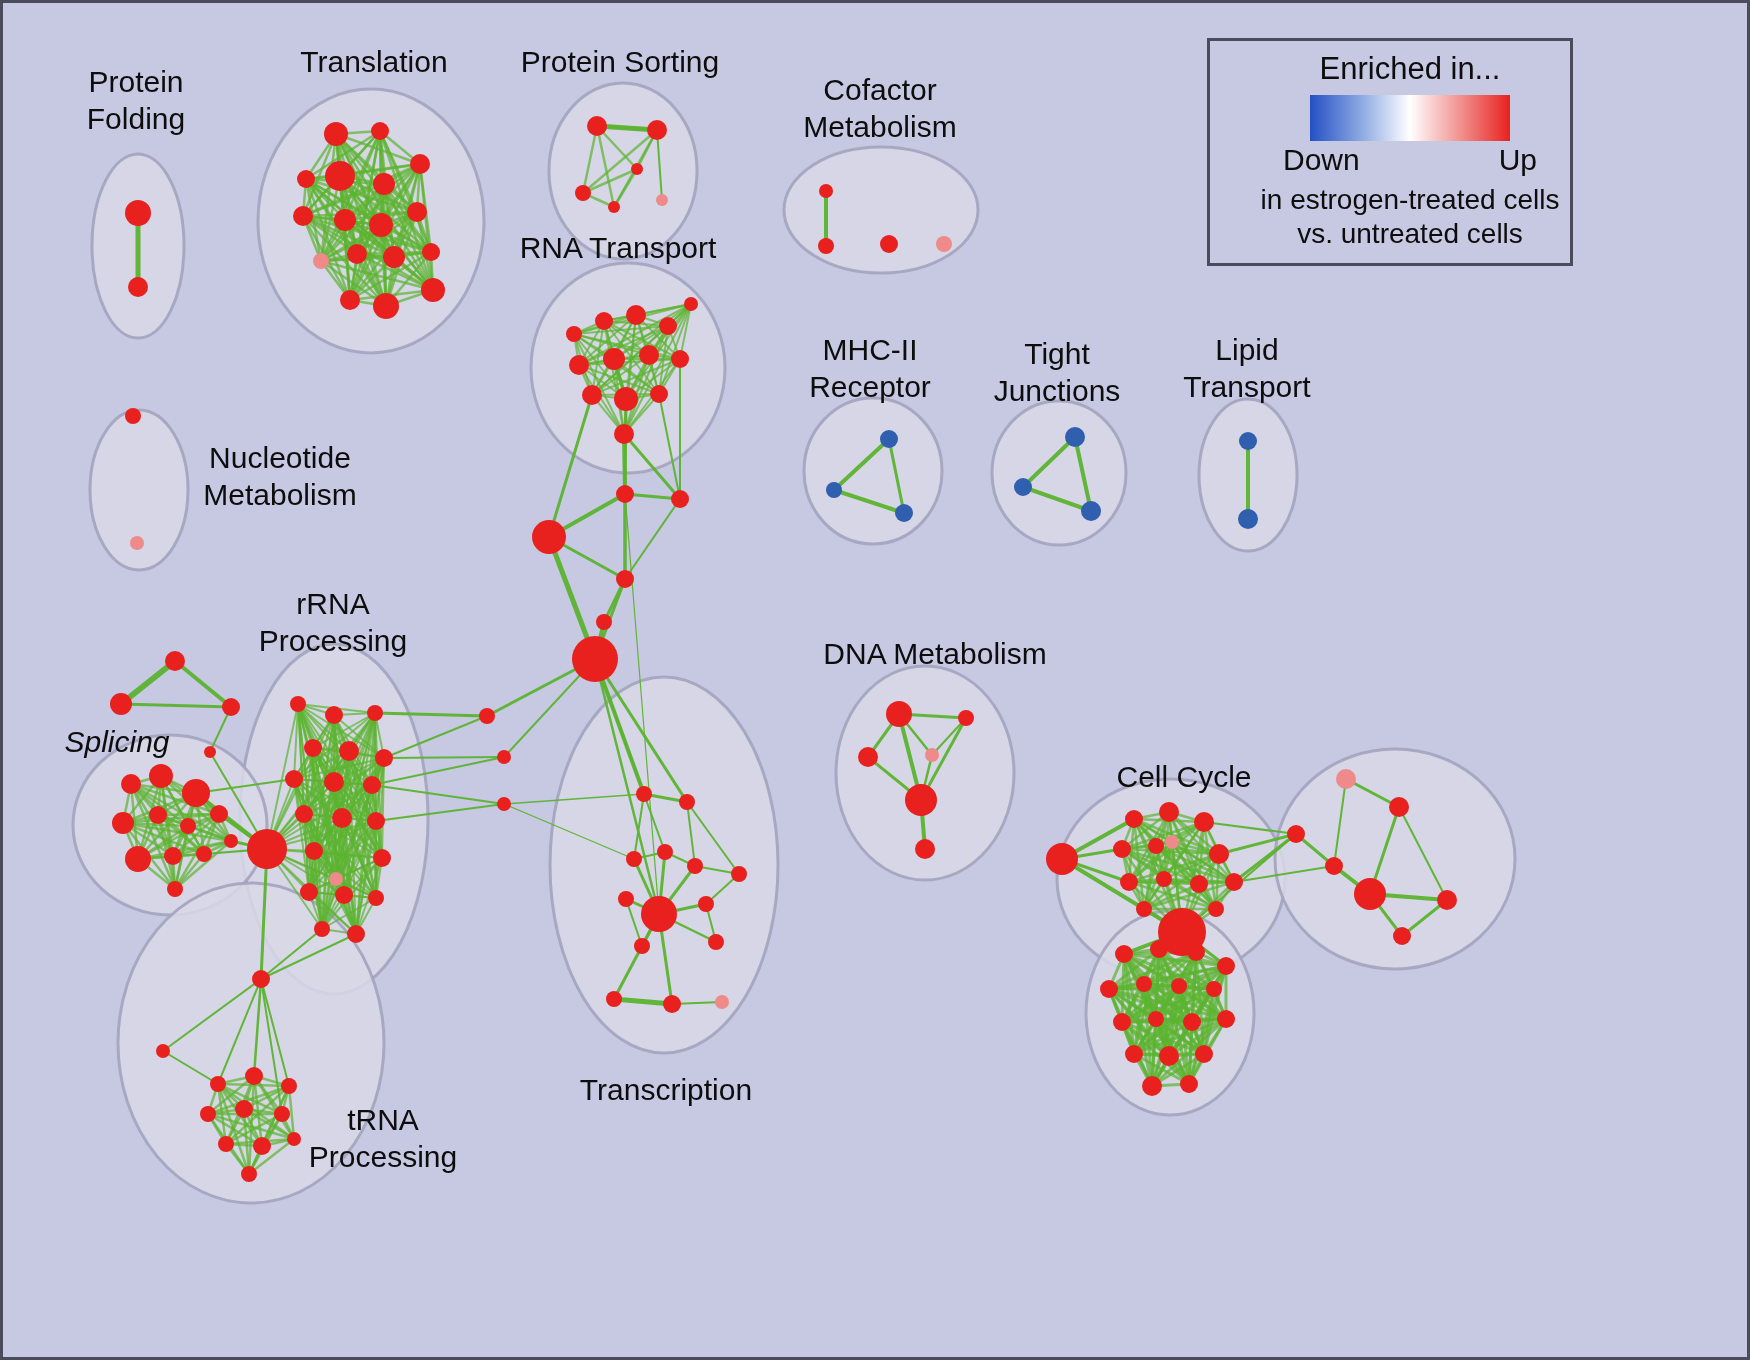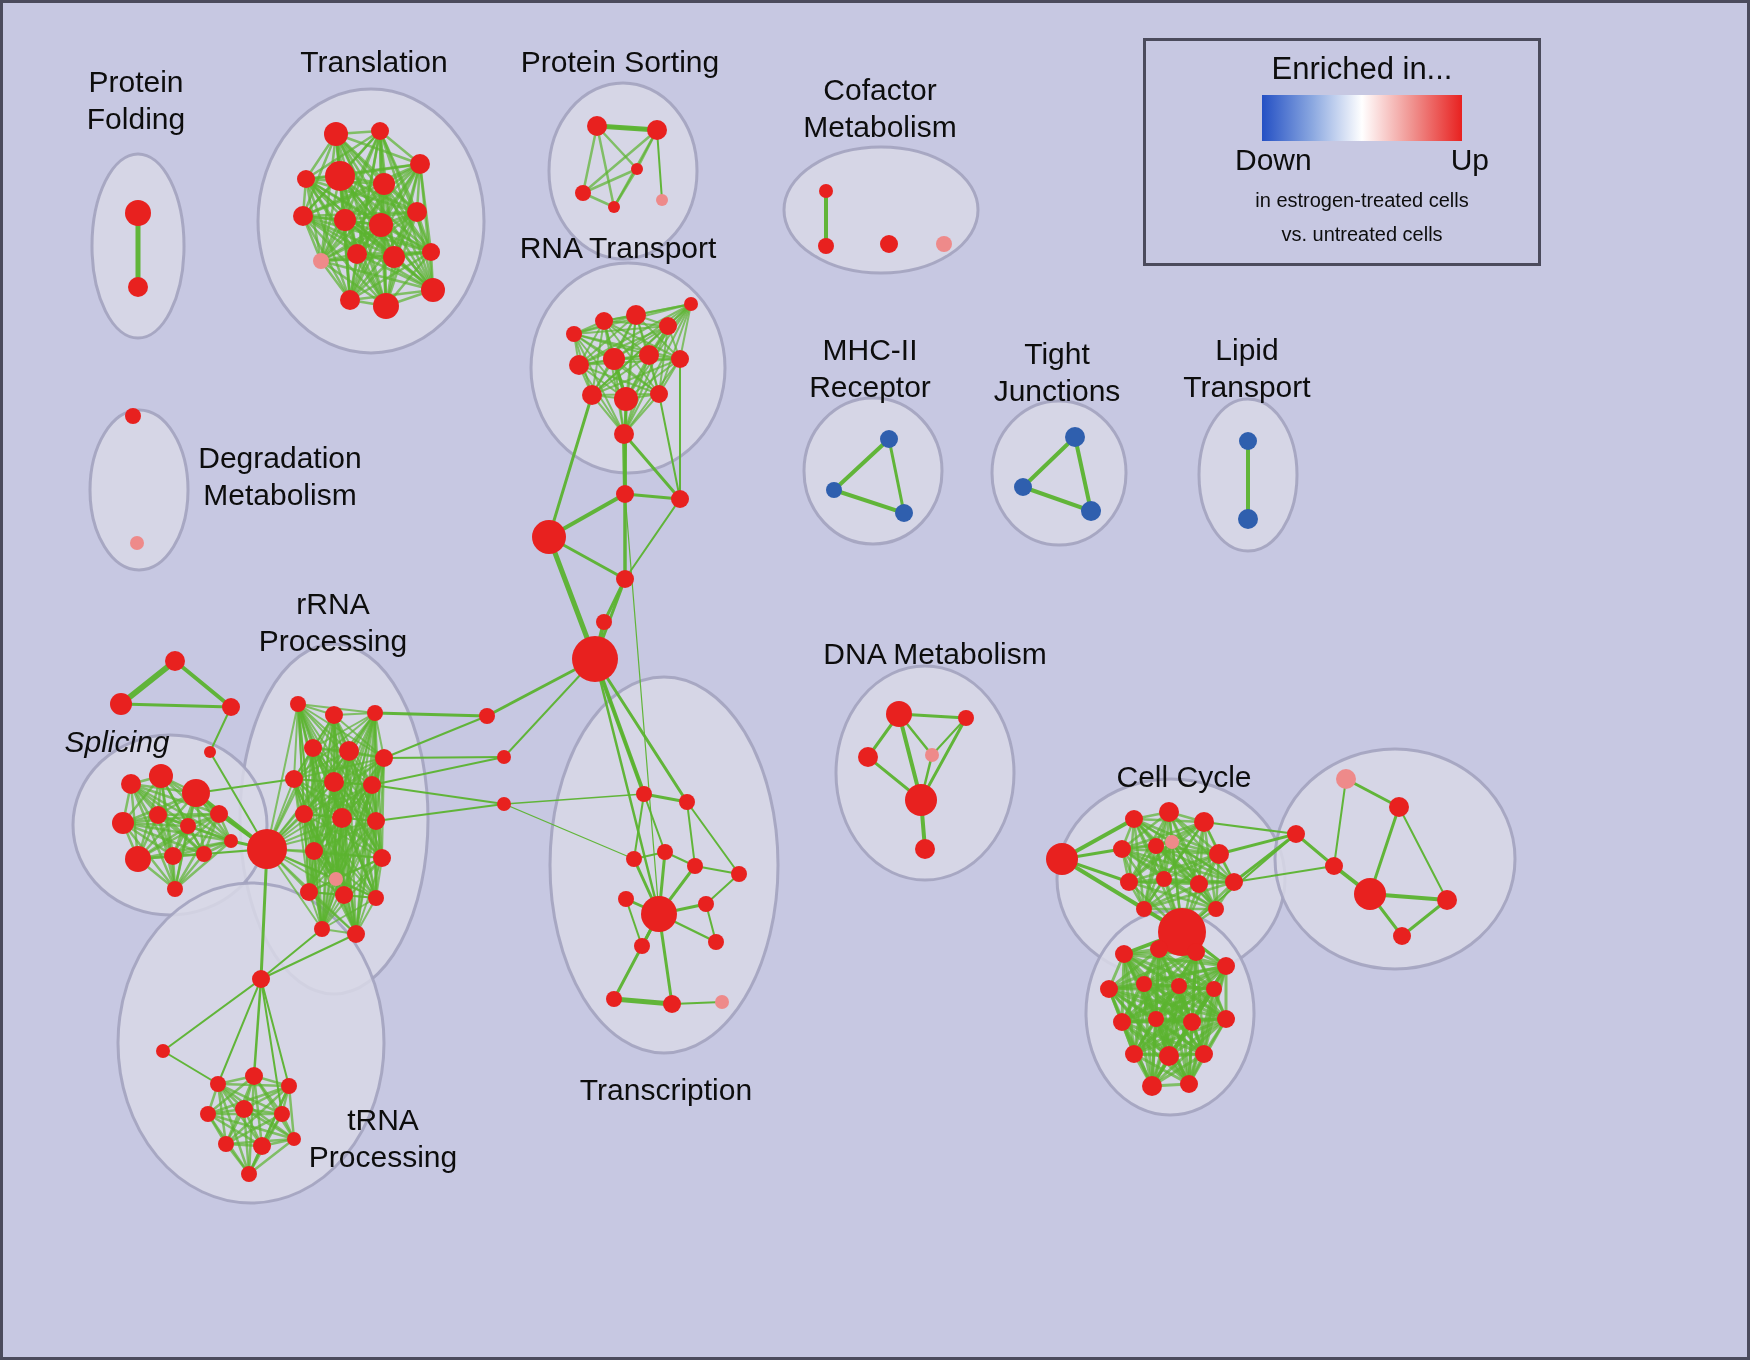--- a/index.html
+++ b/index.html
@@ -24,21 +24,21 @@
   .legend {
     position:absolute;
     box-sizing:border-box;
     border:3px solid #4b4b5c;
     display:flex; flex-direction:column; align-items:center;
     padding-top:10px;
   }
   .legend-title { font-size:31px; color:#0d0d0d; }
   .legend-bar { width:200px; height:46px; margin-top:8px; }
   .legend-updown { width:254px; display:flex; justify-content:space-between; font-size:30px; color:#0d0d0d; margin-top:2px;align-items:center; }
-  .legend-caption { font-size:20px; line-height:34px; color:#0d0d0d; }
+  .legend-caption { font-size:28px; line-height:34px; color:#0d0d0d; }
   .legend-caption.first { margin-top:6px; }
 </style>
 </head>
 <body>
 
 <div class="figure" style="background: rgb(199, 200, 226); border-color: rgb(75, 75, 92);">
   <svg id="net-svg" width="1750" height="1360">
       <ellipse cx="135" cy="243" rx="46" ry="92" fill="#d8d8e6" fill-opacity="0.85" stroke="#a3a3bf" stroke-width="3" stroke-opacity="0.9"></ellipse>
       <ellipse cx="368" cy="218" rx="113" ry="132" fill="#d8d8e6" fill-opacity="0.85" stroke="#a3a3bf" stroke-width="3" stroke-opacity="0.9"></ellipse>
       <ellipse cx="620" cy="168" rx="74" ry="88" fill="#d8d8e6" fill-opacity="0.85" stroke="#a3a3bf" stroke-width="3" stroke-opacity="0.9"></ellipse>
@@ -1112,38 +1112,38 @@
       <circle cx="1186" cy="1081" r="9" fill="#e8211f"></circle>
     </svg>
 
   <div class="cluster-label" style="left:133px; top:60px;">Protein
 Folding</div>
   <div class="cluster-label" style="left:371px; top:40px;">Translation</div>
   <div class="cluster-label" style="left:617px; top:40px;">Protein Sorting</div>
   <div class="cluster-label" style="left:877px; top:68px;">Cofactor
 Metabolism</div>
   <div class="cluster-label" style="left:615px; top:226px;">RNA Transport</div>
-  <div class="cluster-label" style="left:277px; top:436px;">Degradation
+  <div class="cluster-label" style="left:277px; top:436px;">Nucleotide
 Metabolism</div>
   <div class="cluster-label" style="left:867px; top:328px;">MHC-II
 Receptor</div>
   <div class="cluster-label" style="left:1054px; top:332px;">Tight
 Junctions</div>
   <div class="cluster-label" style="left:1244px; top:328px;">Lipid
 Transport</div>
   <div class="cluster-label" style="left:330px; top:582px;">rRNA
 Processing</div>
   <div class="cluster-label" style="left:114px; top:720px;font-style:italic;">Splicing</div>
   <div class="cluster-label" style="left:380px; top:1098px;">tRNA
 Processing</div>
   <div class="cluster-label" style="left:663px; top:1068px;">Transcription</div>
   <div class="cluster-label" style="left:932px; top:632px;">DNA Metabolism</div>
   <div class="cluster-label" style="left:1181px; top:755px;">Cell Cycle</div>
 
-  <div class="legend" style="left:1140px; top:35px; width:398px; height:228px;padding-left:40px;">
+  <div class="legend" style="left:1204px; top:35px; width:366px; height:228px;padding-left:40px;">
     <div class="legend-title">Enriched in...</div>
     <div class="legend-bar" style="background: linear-gradient(90deg, rgb(36, 80, 196), rgb(138, 167, 224), rgb(255, 255, 255), rgb(240, 147, 144), rgb(232, 33, 32));"></div>
     <div class="legend-updown">
       <span>Down</span>
       <span>Up</span>
     </div>
     <div class="legend-caption first">in estrogen-treated cells</div>
     <div class="legend-caption">vs. untreated cells</div>
   </div>
 </div>

